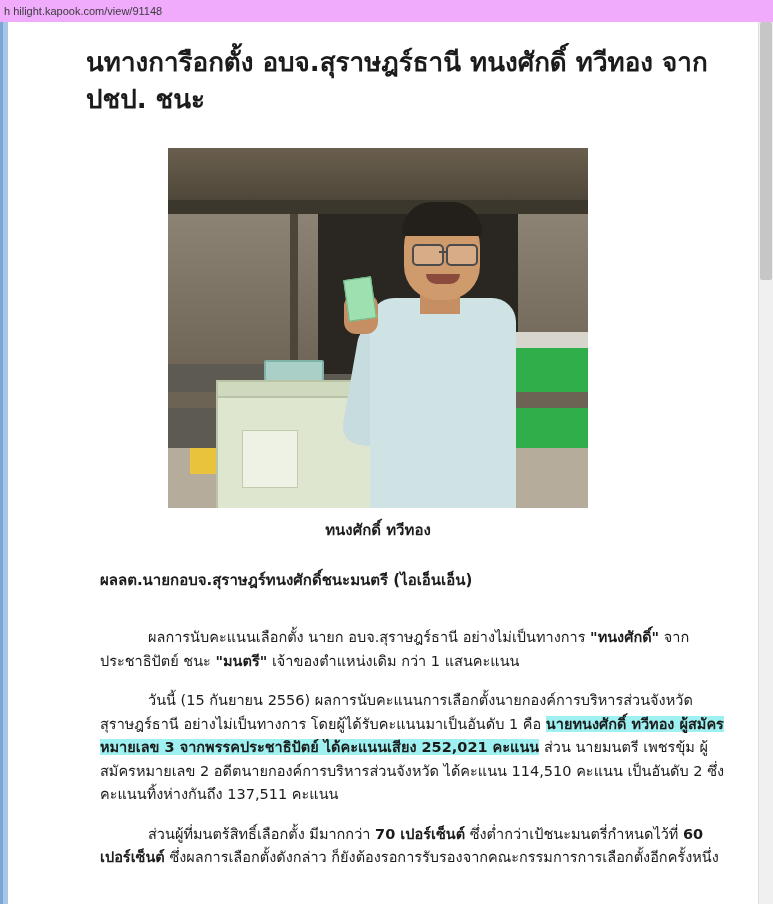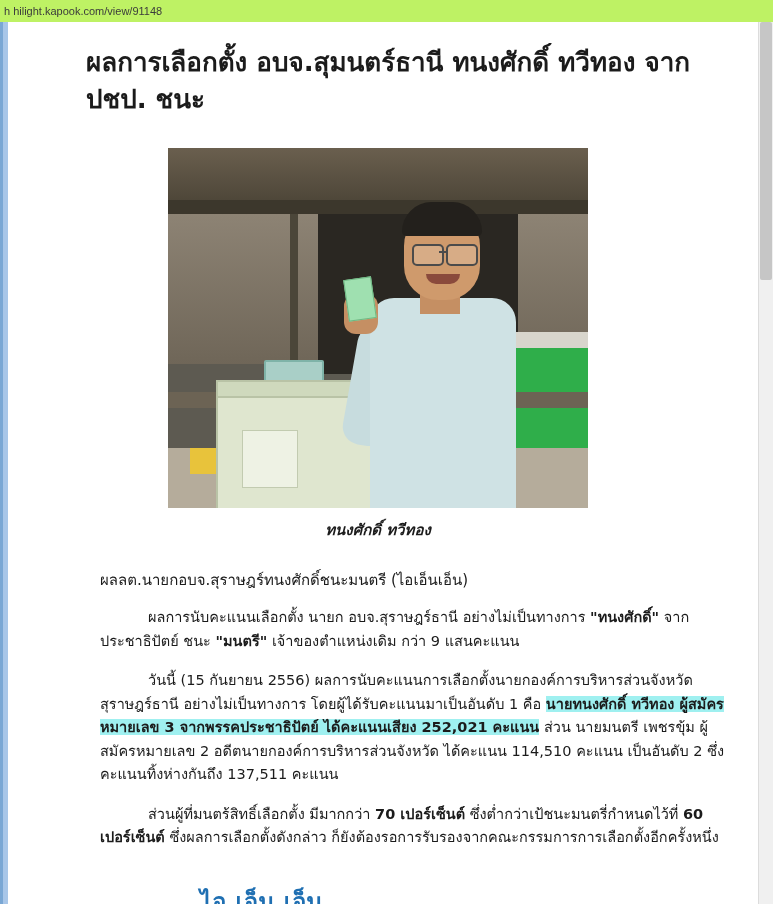--- a/index.html
+++ b/index.html
@@ -14,21 +14,21 @@
     overflow: hidden;
     position: relative;
   }
 
   
   .chrome {
     position: absolute;
     top: 0; left: 0;
     width: 773px;
     height: 22px;
-    background: #bef264;
+    background: #f0abfc;
     border-bottom: 1px solid #c9c9c9;
     display: flex;
     align-items: center;
     overflow: hidden;
   }
   .chrome .url {
     font-size: 11px;
     color: #3b3b3b;
     font-family: "Liberation Sans", sans-serif;
     padding-left: 4px;
@@ -96,21 +96,20 @@
     font-weight: bold;
     color: #1b1b1b;
     letter-spacing: 0px;
   }
 
   
   .figure {
     margin: 30px 0 0 0;
     text-align: center;
     width: 720px;
-    font-style: italic;
   }
   .photo {
     width: 420px;
     height: 360px;
     margin: 0 auto;
     position: relative;
     overflow: hidden;
     background: #5d5a51;
     border: 0;
   }
@@ -236,23 +235,23 @@
 
   
   .article {
     margin: 26px 0 0 82px;
     width: 626px;
     color: #1b1b1b;
     font-size: 14.5px;
     line-height: 1.62;
   }
   .lede {
-    font-weight: normal;
+    font-weight: bold;
     font-size: 15px;
-    margin-bottom: 14px;
+    margin-bottom: 34px;
   }
   .para {
     margin: 0 0 16px 0;
     text-indent: 48px;
     text-align: left;
   }
   .b { font-weight: bold; }
   .hl {
     background: #9ff0f0;
     font-weight: bold;
@@ -277,21 +276,21 @@
 
   <div class="gutter"></div>
   <div class="gutter-dark"></div>
 
   <div class="scrollbar">
     <div class="thumb"></div>
   </div>
 
   <div class="content">
 
-    <h1 class="headline">ผลการเลือกตั้ง อบจ.สุมนตร์ธานี ทนงศักดิ์ ทวีทอง จาก ปชป. ชนะ</h1>
+    <h1 class="headline">นทางการือกตั้ง อบจ.สุราษฎร์ธานี ทนงศักดิ์ ทวีทอง จาก ปชป. ชนะ</h1>
 
     <div class="figure">
       <div class="photo">
         <div class="ph-sky"></div>
         <div class="ph-beam"></div>
         <div class="ph-back"></div>
         <div class="ph-dark"></div>
         <div class="ph-pole"></div>
         <div class="ph-greenstrip"></div>
         <div class="ph-green"></div>
@@ -313,20 +312,20 @@
         <div class="ph-bridge"></div>
         <div class="ph-mouth"></div>
         <div class="ph-hand"></div>
         <div class="ph-slip"></div>
       </div>
       <div class="caption">ทนงศักดิ์ ทวีทอง</div>
     </div>
 
     <div class="article">
       <div class="lede">ผลลต.นายกอบจ.สุราษฎร์ทนงศักดิ์ชนะมนตรี (ไอเอ็นเอ็น)</div>
-      <p class="para" id="para-0"><span>ผลการนับคะแนนเลือกตั้ง นายก อบจ.สุราษฎร์ธานี อย่างไม่เป็นทางการ </span><span class="b">"ทนงศักดิ์"</span><span> จากประชาธิปัตย์ ชนะ </span><span class="b">"มนตรี"</span><span> เจ้าของตำแหน่งเดิม กว่า 9 แสนคะแนน</span></p>
+      <p class="para" id="para-0"><span>ผลการนับคะแนนเลือกตั้ง นายก อบจ.สุราษฎร์ธานี อย่างไม่เป็นทางการ </span><span class="b">"ทนงศักดิ์"</span><span> จากประชาธิปัตย์ ชนะ </span><span class="b">"มนตรี"</span><span> เจ้าของตำแหน่งเดิม กว่า 1 แสนคะแนน</span></p>
       <p class="para" id="para-1"><span>วันนี้ (15 กันยายน 2556) ผลการนับคะแนนการเลือกตั้งนายกองค์การบริหารส่วนจังหวัดสุราษฎร์ธานี อย่างไม่เป็นทางการ โดยผู้ได้รับคะแนนมาเป็นอันดับ 1 คือ </span><span class="hl">นายทนงศักดิ์ ทวีทอง ผู้สมัครหมายเลข 3 จากพรรคประชาธิปัตย์ ได้คะแนนเสียง 252,021 คะแนน</span><span> ส่วน นายมนตรี เพชรขุ้ม ผู้สมัครหมายเลข 2 อดีตนายกองค์การบริหารส่วนจังหวัด ได้คะแนน 114,510 คะแนน เป็นอันดับ 2 ซึ่งคะแนนทิ้งห่างกันถึง 137,511 คะแนน</span></p>
       <p class="para" id="para-2"><span>ส่วนผู้ที่มนตร้สิทธิ์เลือกตั้ง มีมากกว่า </span><span class="b">70 เปอร์เซ็นต์</span><span> ซึ่งต่ำกว่าเป้ชนะมนตรี่กำหนดไว้ที่ </span><span class="b">60 เปอร์เซ็นต์</span><span> ซึ่งผลการเลือกตั้งดังกล่าว ก็ยังต้องรอการรับรองจากคณะกรรมการการเลือกตั้งอีกครั้งหนึ่ง</span></p>
       <div class="signature">ไอ.เอ็น.เอ็น.</div>
     </div>
 
   </div>
 </div>
 
 </body></html>

